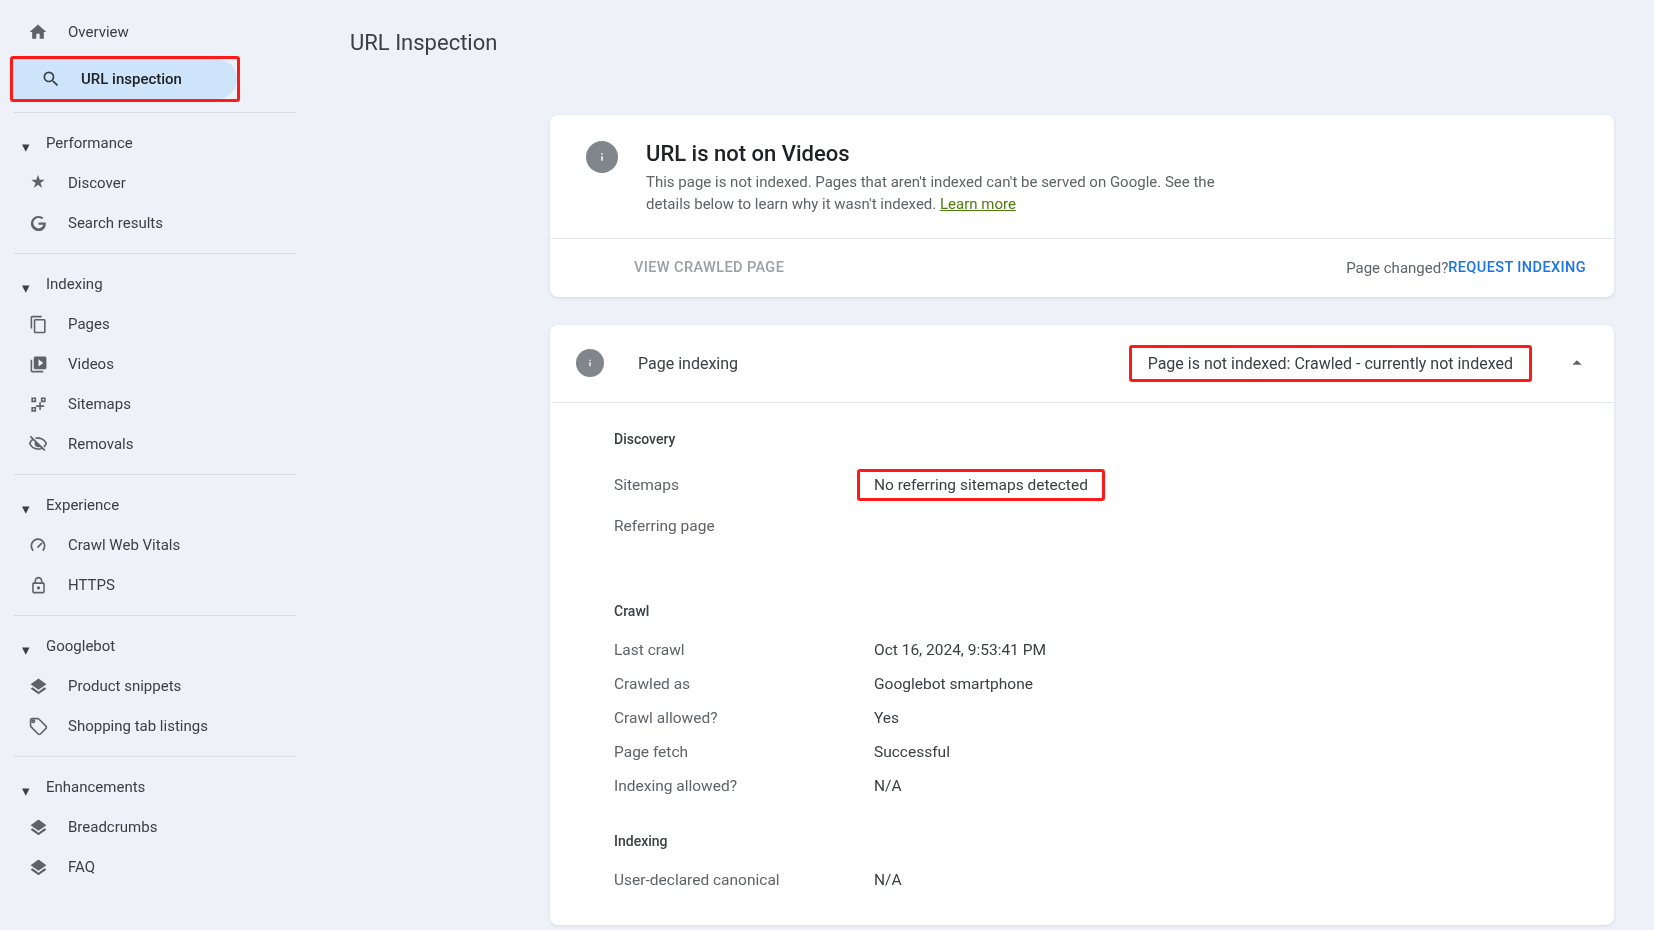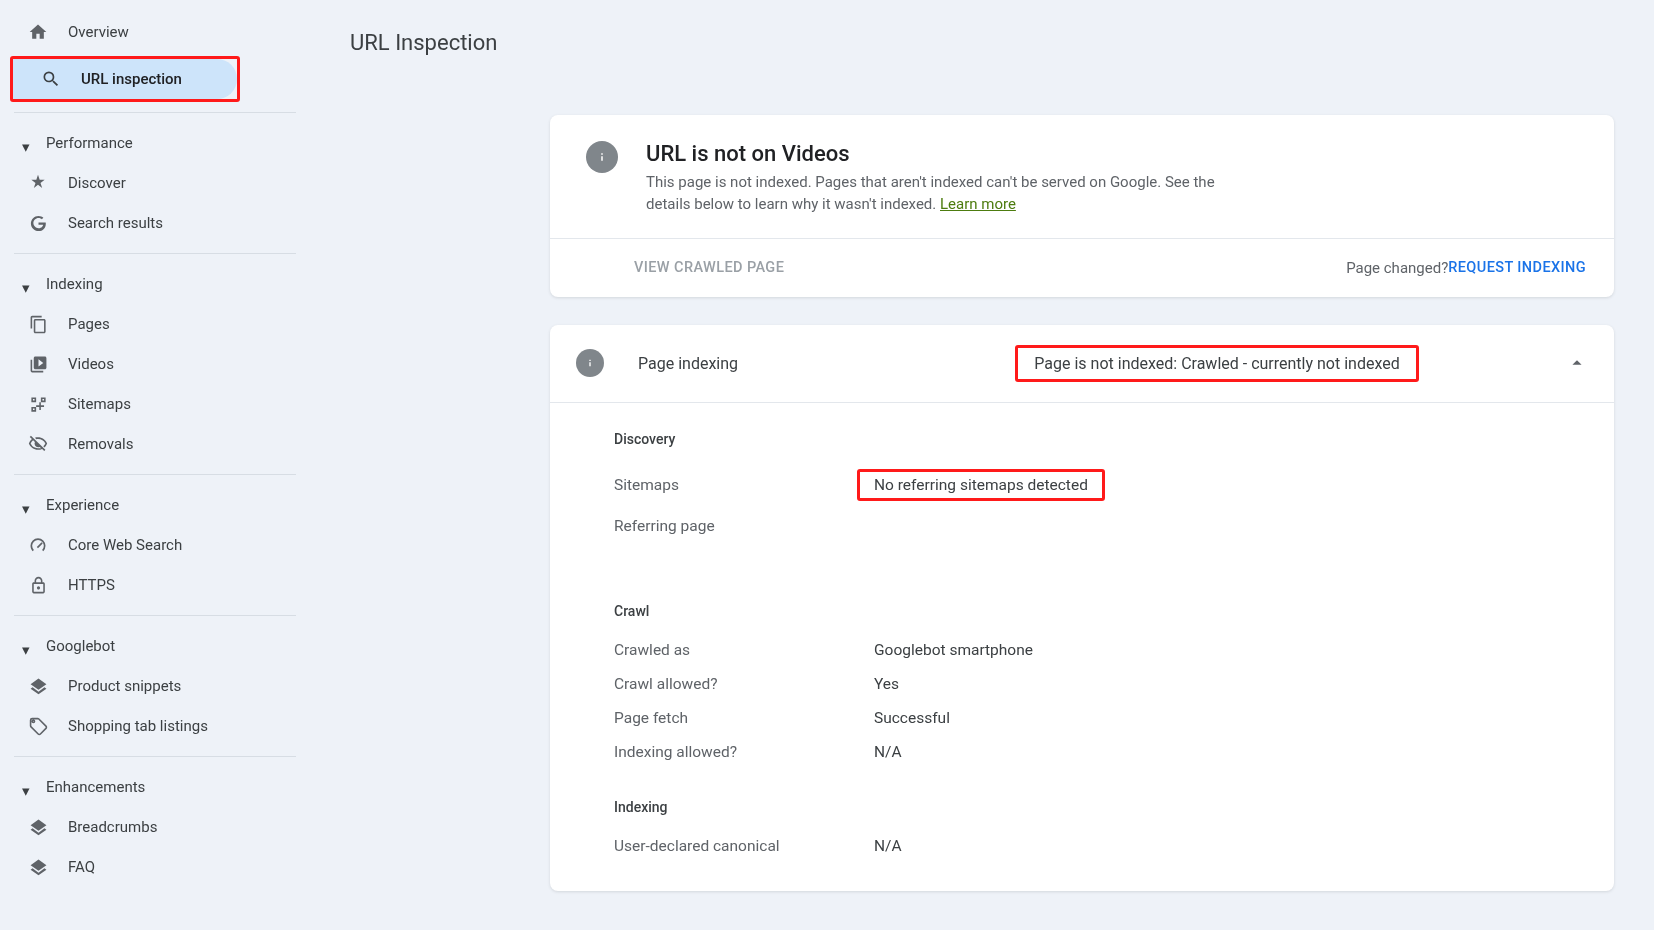--- a/index.html
+++ b/index.html
@@ -26,21 +26,21 @@
   .card-head p { font-size: 15px; color: #5f6368; line-height: 1.45; max-width: 600px; }
   .card-head a { color: #4d7c0f; text-decoration: underline; }
   .card-actions { display: flex; align-items: center; justify-content: space-between; padding: 20px 28px 20px 84px; border-top: 1px solid #e3e7ec; }
   .btn-flat { font-size: 14.5px; font-weight: 500; letter-spacing: .4px; color: #9aa0a6; text-transform: uppercase; cursor: pointer; }
   .btn-flat.blue { color: #1a73e8; }
   .page-changed { font-size: 15px; color: #5f6368; }
   
   
   .idx-head { display: flex; align-items: center; gap: 34px; padding: 20px 26px; border-bottom: 1px solid #e3e7ec; }
   .idx-head .title { font-size: 16px; color: #3c4043; font-weight: 400; }
-  .idx-status-wrap { flex: 1; display: flex; justify-content: center; margin-left: 130px; }
+  .idx-status-wrap { flex: 1; display: flex; justify-content: flex-end; margin-left: 130px; }
   .idx-status { font-size: 16px; color: #3c4043; padding: 6px 16px; }
   .idx-status.highlight { border: 3px solid #ff1a1a; border-radius: 3px; }
   .idx-chevron { margin-left: auto; }
   .idx-body { padding: 28px 28px 28px 64px; }
   .section-label { font-size: 14px; font-weight: 500; color: #3c4043; margin-bottom: 14px; margin-top: 30px; }
   .section-label:first-child { margin-top: 0; }
   .kv-row { display: flex; align-items: center; padding: 8px 0; font-size: 15.5px; }
   .kv-key { width: 260px; color: #5f6368; }
   .kv-val { color: #3c4043; }
   .kv-val.highlight { border: 3px solid #ff1a1a; border-radius: 3px; padding: 4px 14px 4px 14px; margin-left: -17px; }
@@ -140,21 +140,21 @@
     <div class="nav-section">
       <span class="chev">▾</span>
       <span>Experience</span>
     </div>
     <div class="nav-item">
       <span class="icon">
         <svg width="20" height="20" viewBox="0 0 24 24" fill="#5f6368">
             <path d="M12 4a9 9 0 00-9 9c0 2.49 1.01 4.74 2.64 6.36l1.42-1.42A6.97 6.97 0 015 13a7 7 0 1114 0 6.97 6.97 0 01-2.06 4.94l1.42 1.42A8.97 8.97 0 0021 13a9 9 0 00-9-9zm4.24 4.76l-5.66 5.66 1.41 1.41 5.66-5.66-1.41-1.41z"></path>
           </svg>
       </span>
-      <span>Core Web Search</span>
+      <span>Crawl Web Vitals</span>
     </div>
     <div class="nav-item">
       <span class="icon">
         <svg width="19" height="19" viewBox="0 0 24 24" fill="#5f6368">
             <path d="M18 8h-1V6c0-2.76-2.24-5-5-5S7 3.24 7 6v2H6c-1.1 0-2 .9-2 2v10c0 1.1.9 2 2 2h12c1.1 0 2-.9 2-2V10c0-1.1-.9-2-2-2zM9 6c0-1.66 1.34-3 3-3s3 1.34 3 3v2H9V6zm9 14H6V10h12v10zm-6-3c1.1 0 2-.9 2-2s-.9-2-2-2-2 .9-2 2 .9 2 2 2z"></path>
           </svg>
       </span>
       <span>HTTPS</span>
     </div>
 
@@ -255,20 +255,24 @@
           <span class="kv-key">Sitemaps</span>
           <span class="kv-val highlight">No referring sitemaps detected</span>
         </div>
         <div class="kv-row">
           <span class="kv-key">Referring page</span>
           <span class="kv-val"></span>
         </div>
 
         <div class="section-label" style="margin-top:60px;">Crawl</div>
         <div class="kv-row">
+          <span class="kv-key">Last crawl</span>
+          <span class="kv-val">Oct 16, 2024, 9:53:41 PM</span>
+        </div>
+        <div class="kv-row">
           <span class="kv-key">Crawled as</span>
           <span class="kv-val">Googlebot smartphone</span>
         </div>
         <div class="kv-row">
           <span class="kv-key">Crawl allowed?</span>
           <span class="kv-val">Yes</span>
         </div>
         <div class="kv-row">
           <span class="kv-key">Page fetch</span>
           <span class="kv-val">Successful</span>

